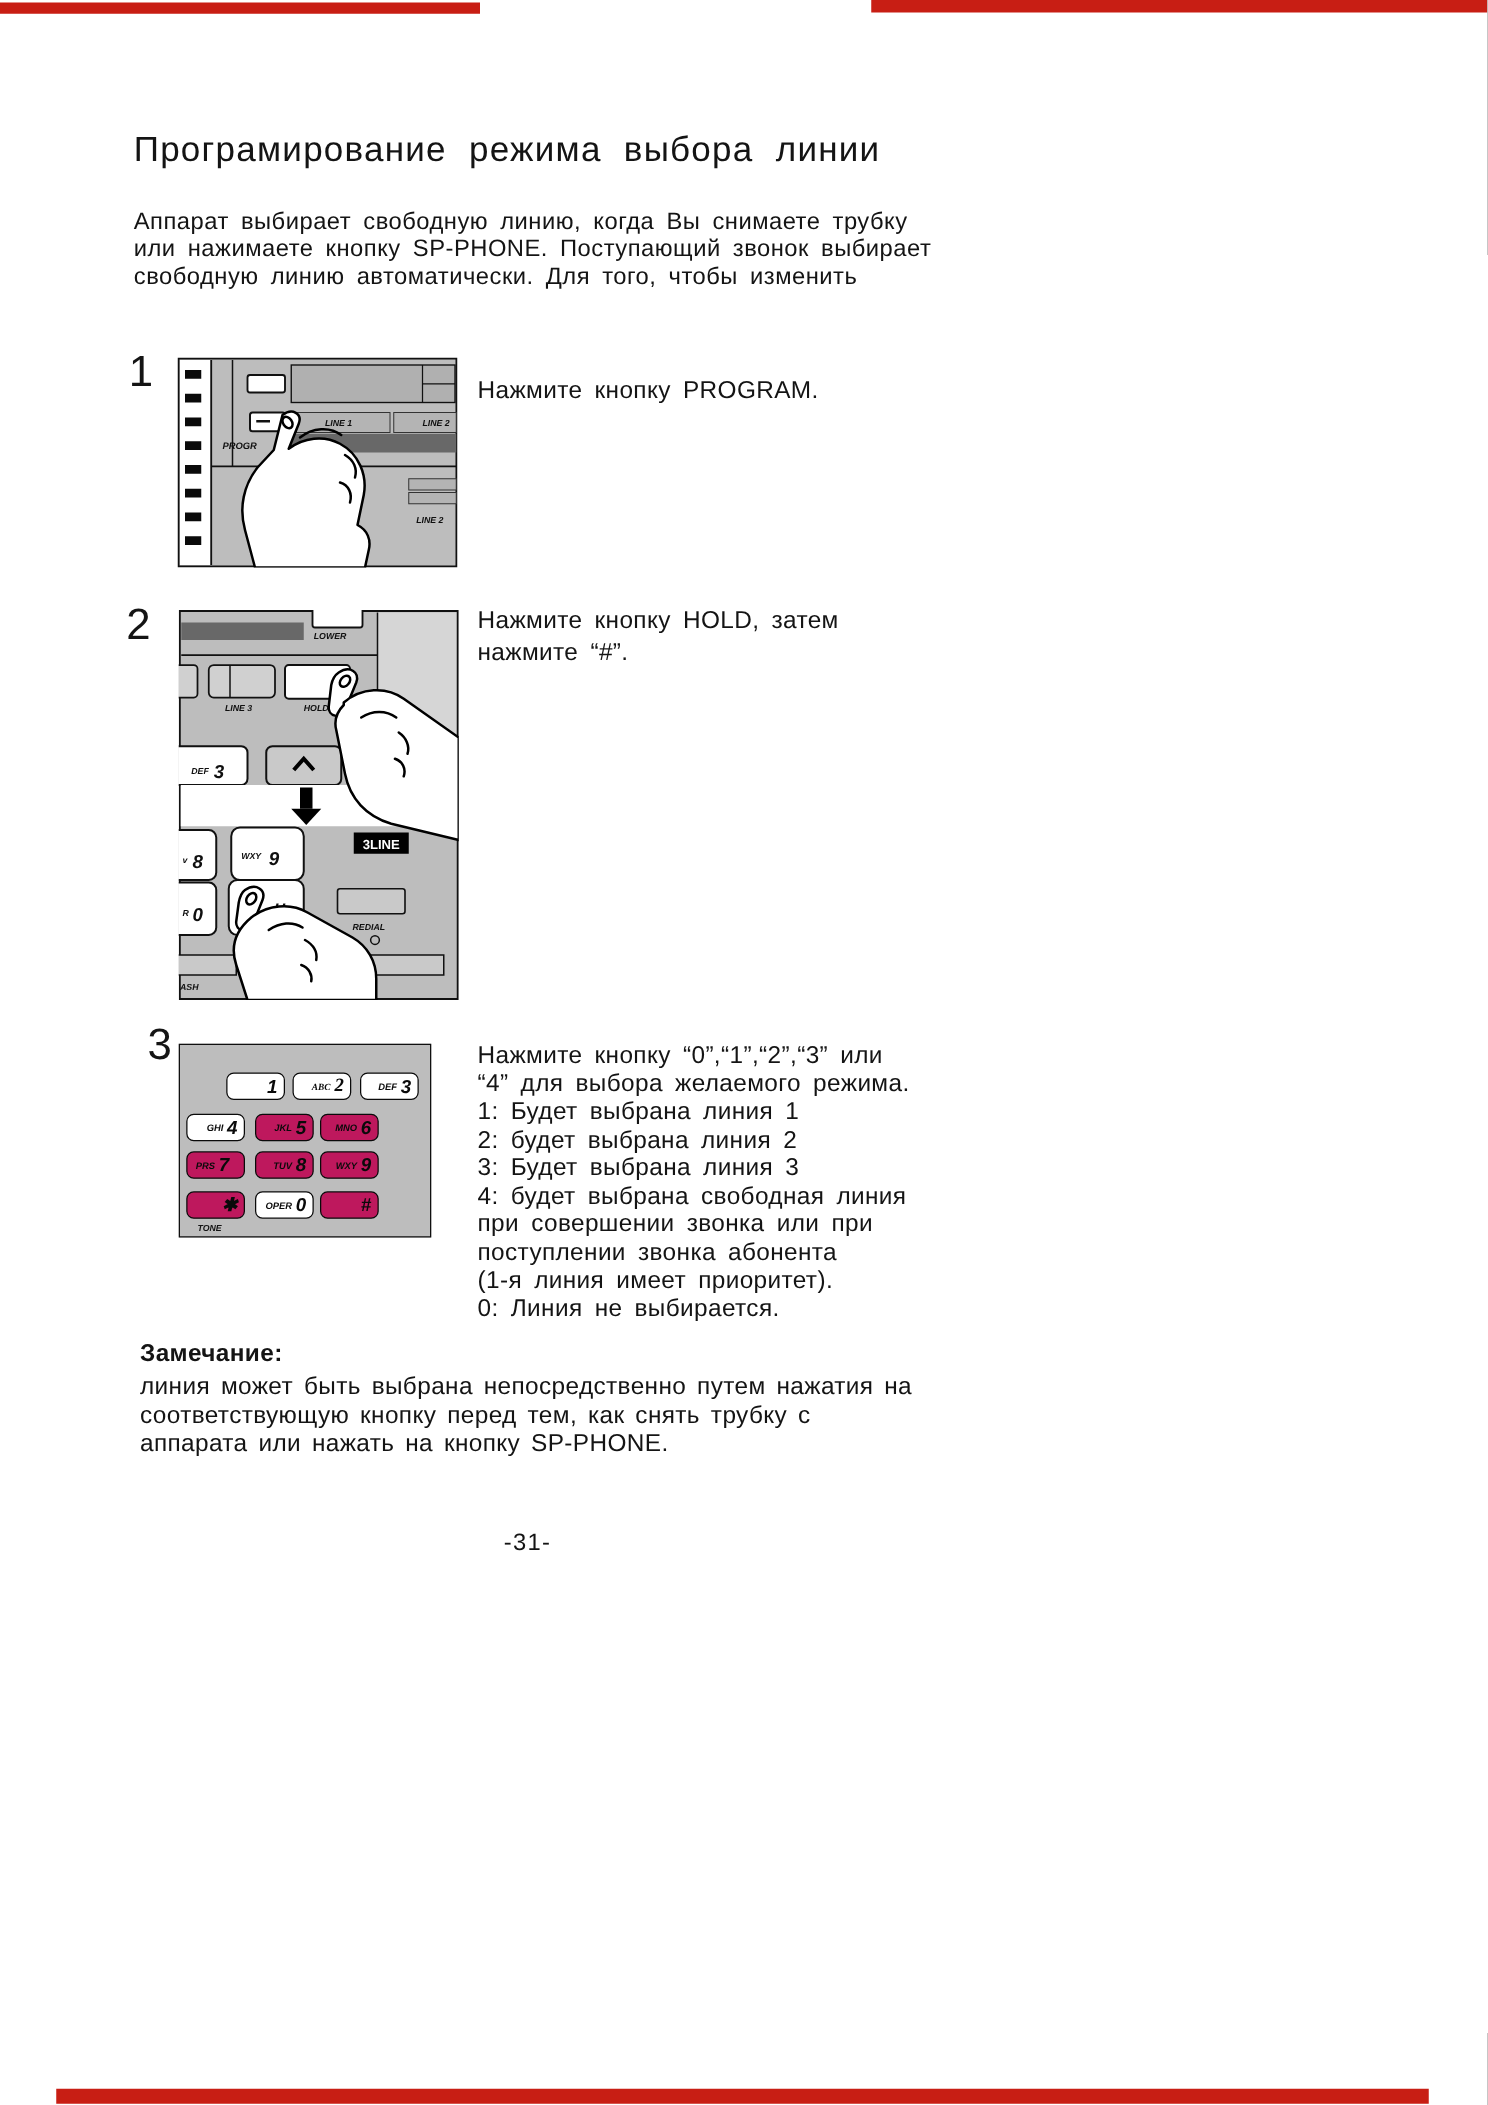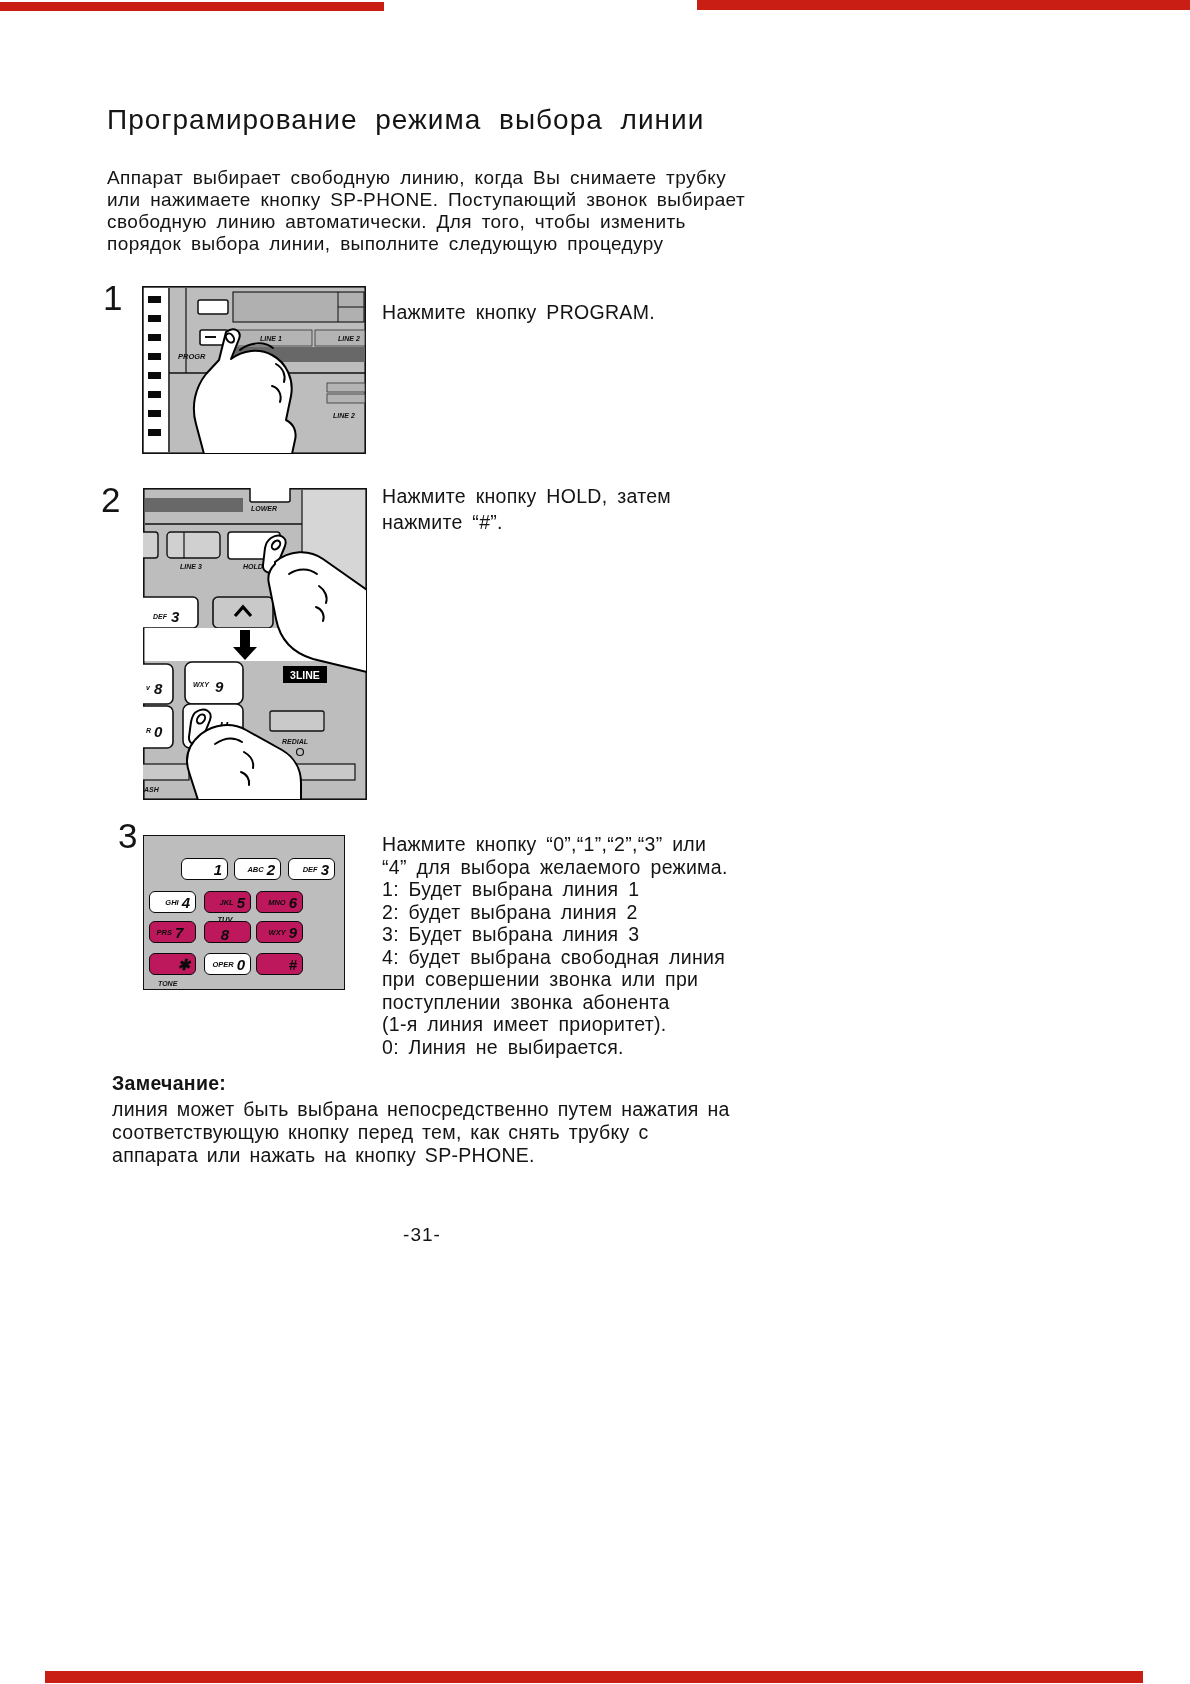--- a/index.html
+++ b/index.html
@@ -44,21 +44,20 @@
   <div class="artifact" style="left:0;top:2px;width:384px;height:9px;"></div>
   <div class="artifact" style="left:697px;top:0;width:493px;height:10px;"></div>
   <div class="artifact" style="left:45px;top:1671px;width:1098px;height:12px;"></div>
 
   <div class="abs title">Програмирование режима выбора линии</div>
 
   <div class="abs intro">
     <div>Аппарат выбирает свободную линию, когда Вы снимаете трубку</div>
     <div>или нажимаете кнопку SP-PHONE. Поступающий звонок выбирает</div>
     <div>свободную линию автоматически. Для того, чтобы изменить</div>
-    <div>порядок выбора линии, выполните следующую процедуру</div>
   </div>
 
   <div class="abs stepnum" style="left:103px;top:280px;">1</div>
 
   <svg class="illus" style="left:142px;top:286px;" width="224" height="168" viewBox="0 0 224 168">
     <rect x="0.8" y="0.8" width="222.4" height="166.4" fill="#bdbdbd" stroke="#111" stroke-width="1.6"></rect>
     <rect x="2" y="2" width="24" height="164" fill="#fff"></rect>
     <line x1="27" y1="2" x2="27" y2="166" stroke="#111" stroke-width="1.4"></line>
     <g fill="#0a0a0a">
       <rect x="6" y="10" width="13" height="7"></rect>
@@ -178,21 +177,21 @@
     <div>нажмите “#”.</div>
   </div>
 
   <div class="abs stepnum" style="left:118px;top:818px;">3</div>
 
   <div class="abs dotted" id="keypad">
     <div class="k3 kwhite" style="left:37px;top:22px;">
         <span class="kl"></span>
         <span class="kd">1</span>
       </div>
-    <div class="k3 kwhite" style="left:90px;top:22px;">
+    <div class="k3 kwhite" style="left:90px;top:22px;font-family:Liberation Serif, serif;">
         <span class="kl">ABC</span>
         <span class="kd">2</span>
       </div>
     <div class="k3 kwhite" style="left:144px;top:22px;">
         <span class="kl">DEF</span>
         <span class="kd">3</span>
       </div>
     <div class="k3 kwhite" style="left:5px;top:55px;">
         <span class="kl">GHI</span>
         <span class="kd">4</span>
@@ -202,21 +201,21 @@
         <span class="kd">5</span>
       </div>
     <div class="k3 kgray" style="left:112px;top:55px;">
         <span class="kl">MNO</span>
         <span class="kd">6</span>
       </div>
     <div class="k3 kgray" style="left:5px;top:85px;justify-content:center;">
         <span class="kl">PRS</span>
         <span class="kd">7</span>
       </div>
-    <div class="k3 kgray" style="left:60px;top:85px;flex-direction:column;">
+    <div class="k3 kgray" style="left:60px;top:85px;">
         <span class="kl">TUV</span>
         <span class="kd">8</span>
       </div>
     <div class="k3 kgray" style="left:112px;top:85px;">
         <span class="kl">WXY</span>
         <span class="kd">9</span>
       </div>
     <div class="k3 kgray" style="left:5px;top:117px;">
         <span class="kl"></span>
         <span class="kd">✱</span>

